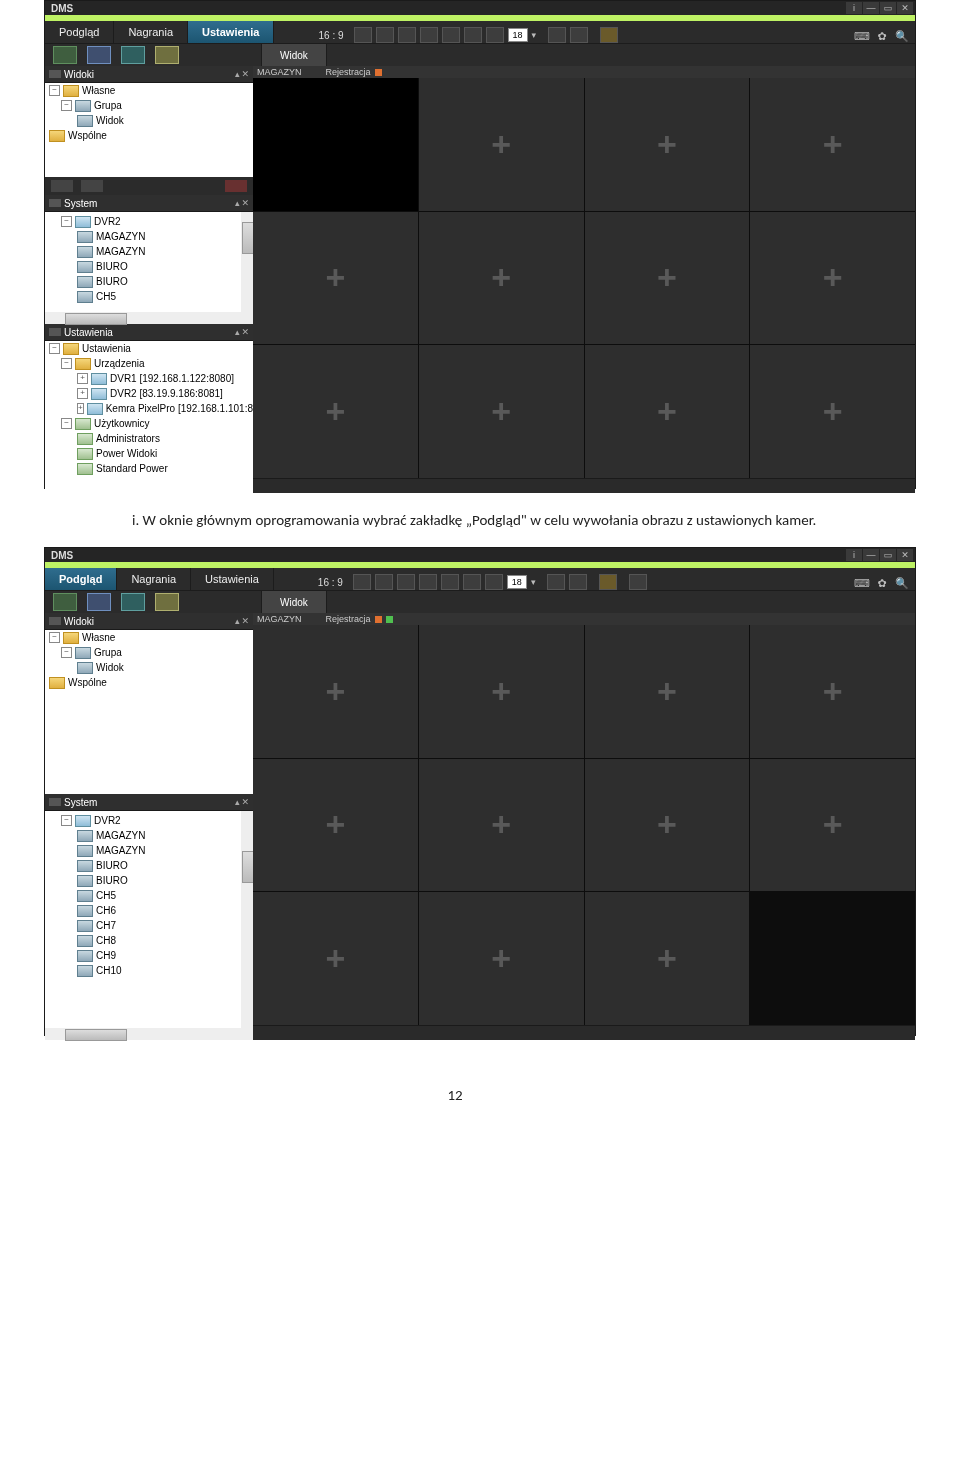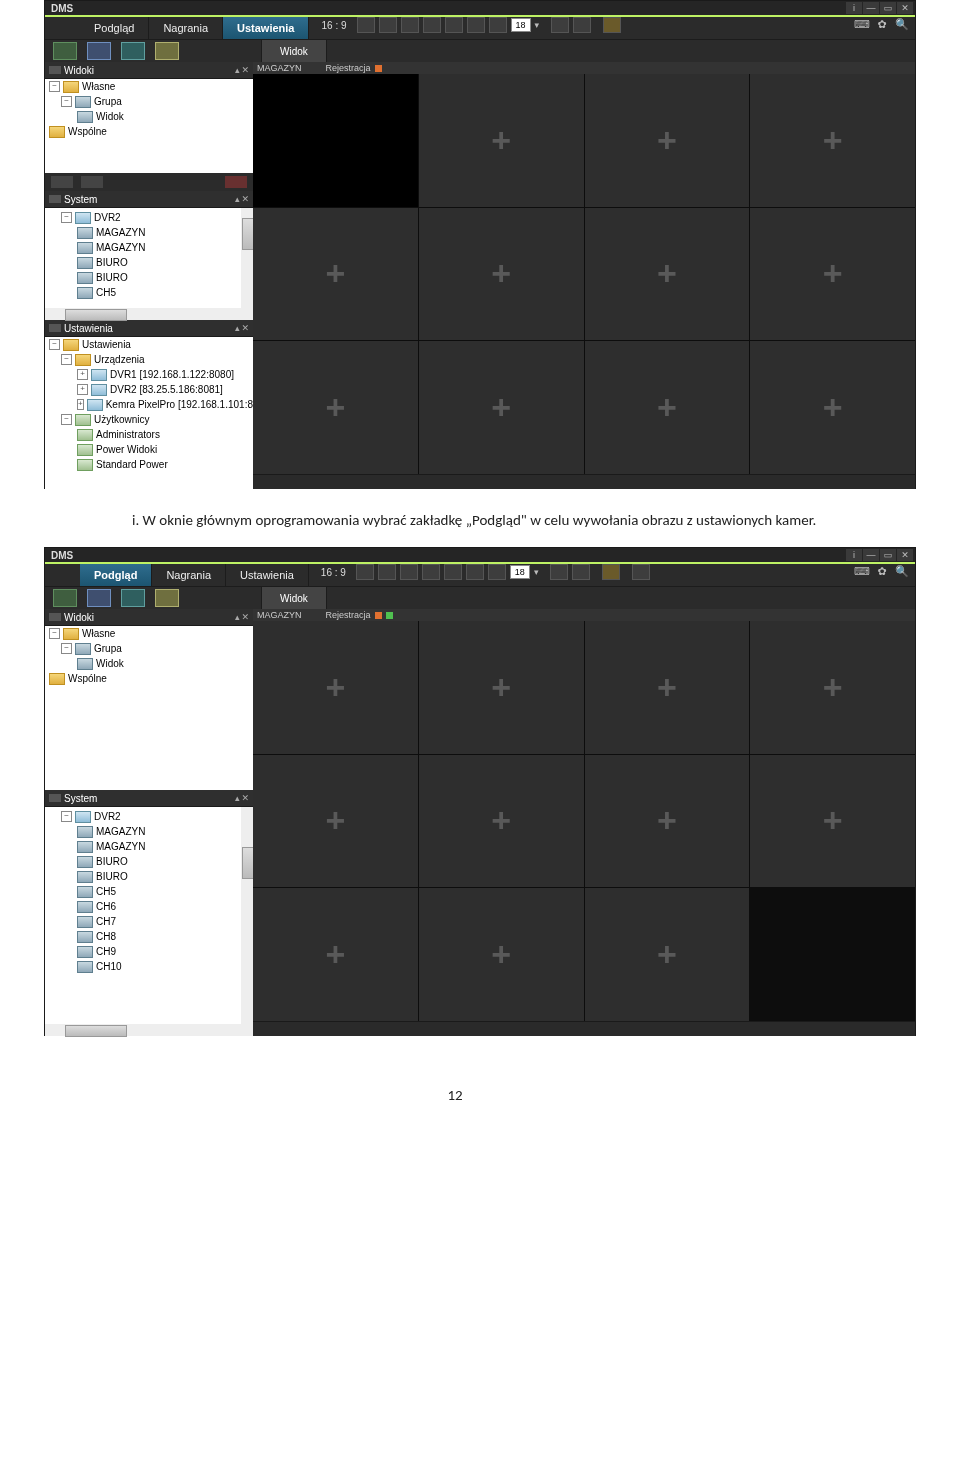--- a/index.html
+++ b/index.html
@@ -6,26 +6,26 @@
   .page { padding:0 22px 40px 22px; }
   .caption { margin:22px 0 18px 110px; }
 
   .app { width:870px; margin:0 auto 10px auto; background:#2c2c2c; border:1px solid #1a1a1a; position:relative; font-family:Tahoma,Arial,sans-serif; }
   
   .titlebar { height:14px; background:#252525; display:flex; align-items:center; font-size:10px; color:#ddd; padding:0 2px; }
   .titlebar .t { padding-left:4px; font-weight:bold; }
   .titlebar .winctrl { margin-left:auto; display:flex; gap:1px; }
   .titlebar .winbtn { width:16px; height:12px; background:#3a3a3a; display:flex; align-items:center; justify-content:center; color:#bbb; font-size:9px; cursor:default; }
   
-  .tabs { display:flex; align-items:flex-start; background:#2b2b2b; border-top:2px solid #bef264; border-bottom:1px solid #1c1c1c; height:22px;padding-left:35px; }
+  .tabs { display:flex; align-items:flex-end; background:#2b2b2b; border-top:6px solid #bef264; border-bottom:1px solid #1c1c1c; height:22px; }
   .tab { padding:0 14px; height:100%; display:flex; align-items:center; font-size:11px; color:#eee; border-right:1px solid #1c1c1c; }
   .tab.active { background:linear-gradient(#2f6d8e,#1c5571); color:#fff; font-weight:bold; }
   .tabs .tbgrp { display:flex; align-items:center; gap:4px; padding:0 6px; }
   .tabs .smallbtn { width:16px; height:14px; background:#3d3d3d; border:1px solid #555; }
-  .tabs .ratio { color:#ddd; font-size:10px; padding:0 6px; }
+  .tabs .ratio { color:#ddd; font-size:10px; padding:0 6px;margin-left:32px; }
   .tabs .numbox { width:18px; height:12px; background:#fff; color:#000; font-size:9px; text-align:center; line-height:12px; border:1px solid #888; }
   .tabs .right { margin-left:auto; display:flex; gap:6px; padding-right:6px; }
   .tabs .righticon { width:14px; height:14px; color:#bbb; display:flex; align-items:center; justify-content:center; font-size:11px; }
   
   .subrow { display:flex; height:22px; }
   .subL { width:208px; display:flex; align-items:center; gap:10px; padding-left:8px; background:#2b2b2b; border-right:1px solid #1c1c1c; }
   .subL .sicon { width:22px; height:16px; background:#3f5e3f; border:1px solid #5f8f5f; }
   .subL .sicon.b { background:#3f4f6f; border-color:#6f8fbf; }
   .subL .sicon.c { background:#2f5f5f; border-color:#5f9f9f; }
   .subL .sicon.d { background:#6f6f3f; border-color:#afaf6f; }
@@ -238,21 +238,21 @@
                 <span>Urządzenia</span>
               </div>
           <div class="treeitem pad2">
                 <span class="tog">+</span>
                 <span class="ticon dev"></span>
                 <span>DVR1 [192.168.1.122:8080]</span>
               </div>
           <div class="treeitem pad2">
                 <span class="tog">+</span>
                 <span class="ticon dev"></span>
-                <span>DVR2 [83.25.5.186:8081]</span>
+                <span>DVR2 [83.19.9.186:8081]</span>
               </div>
           <div class="treeitem pad2">
                 <span class="tog">+</span>
                 <span class="ticon dev"></span>
                 <span>Kemra PixelPro [192.168.1.101:80</span>
               </div>
           <div class="treeitem pad1">
                 <span class="tog">−</span>
                 <span class="ticon user"></span>
                 <span>Użytkownicy</span>

